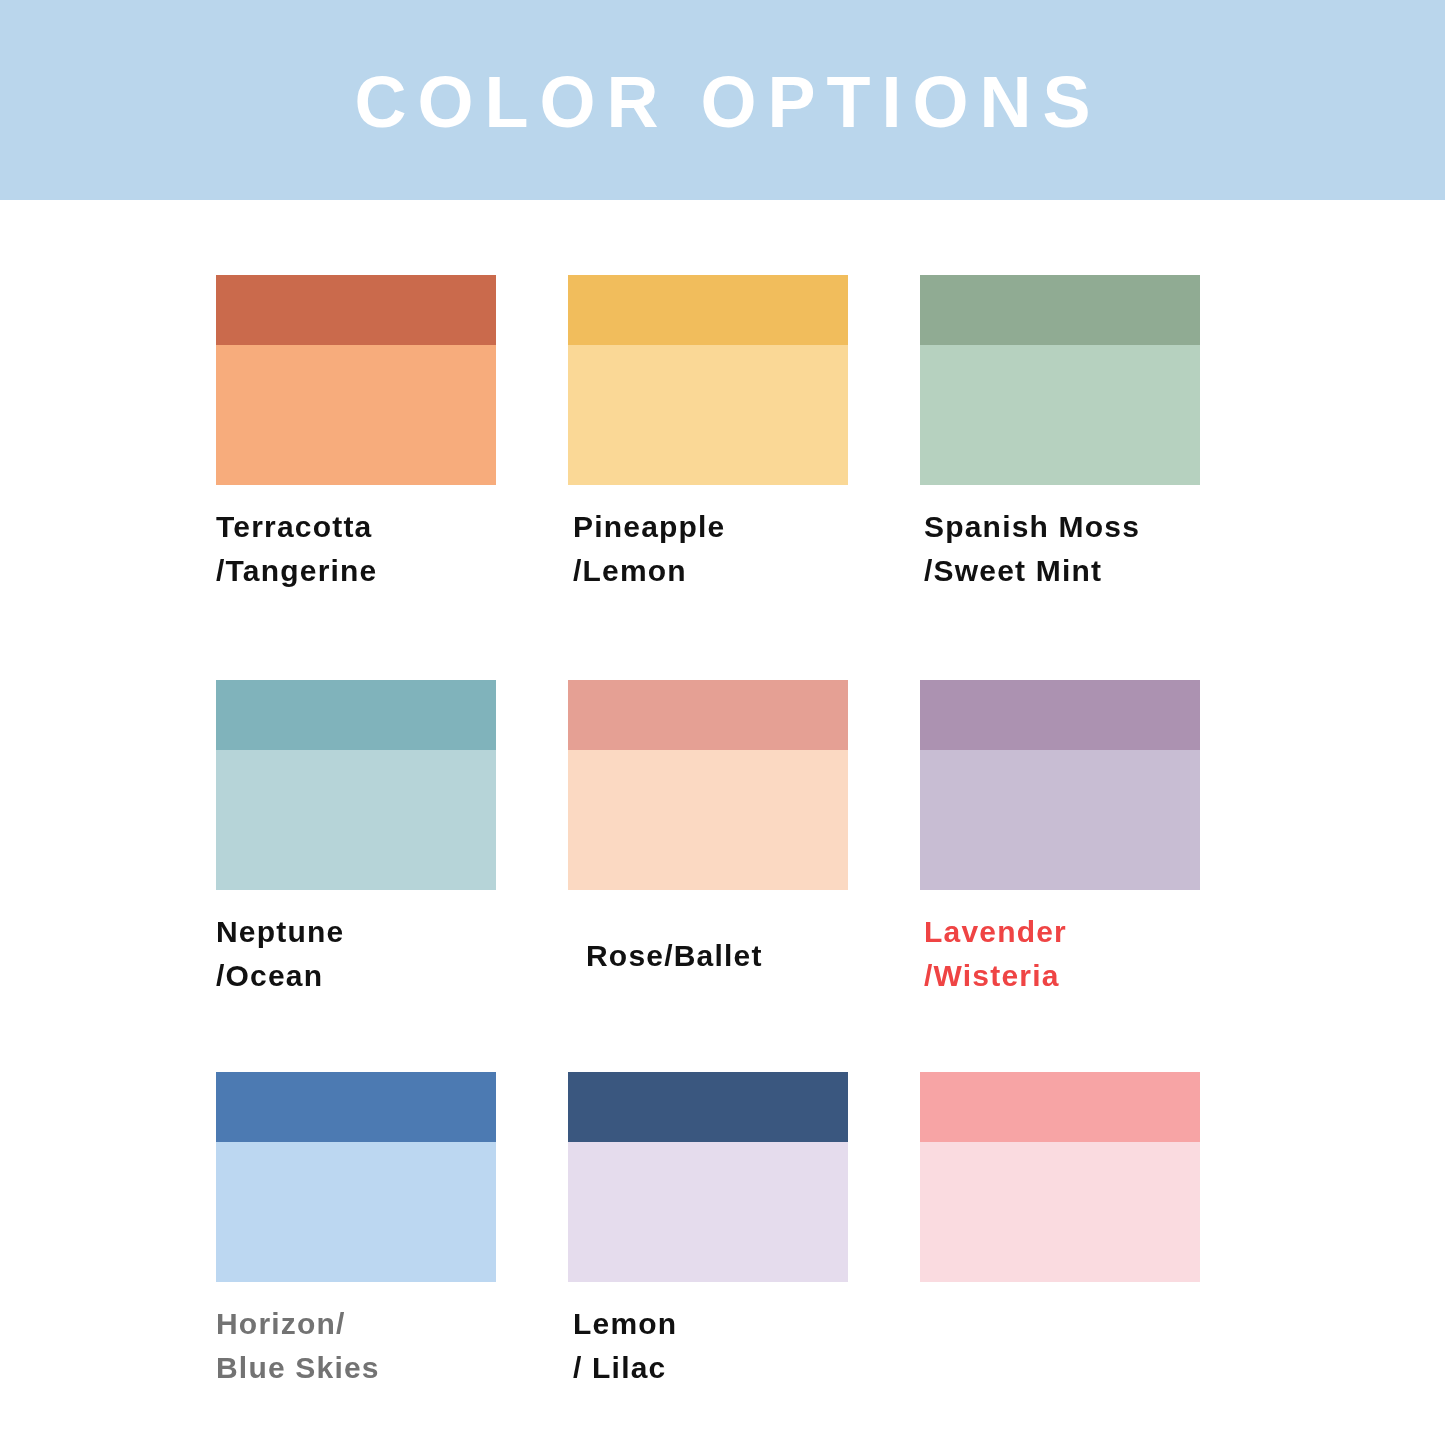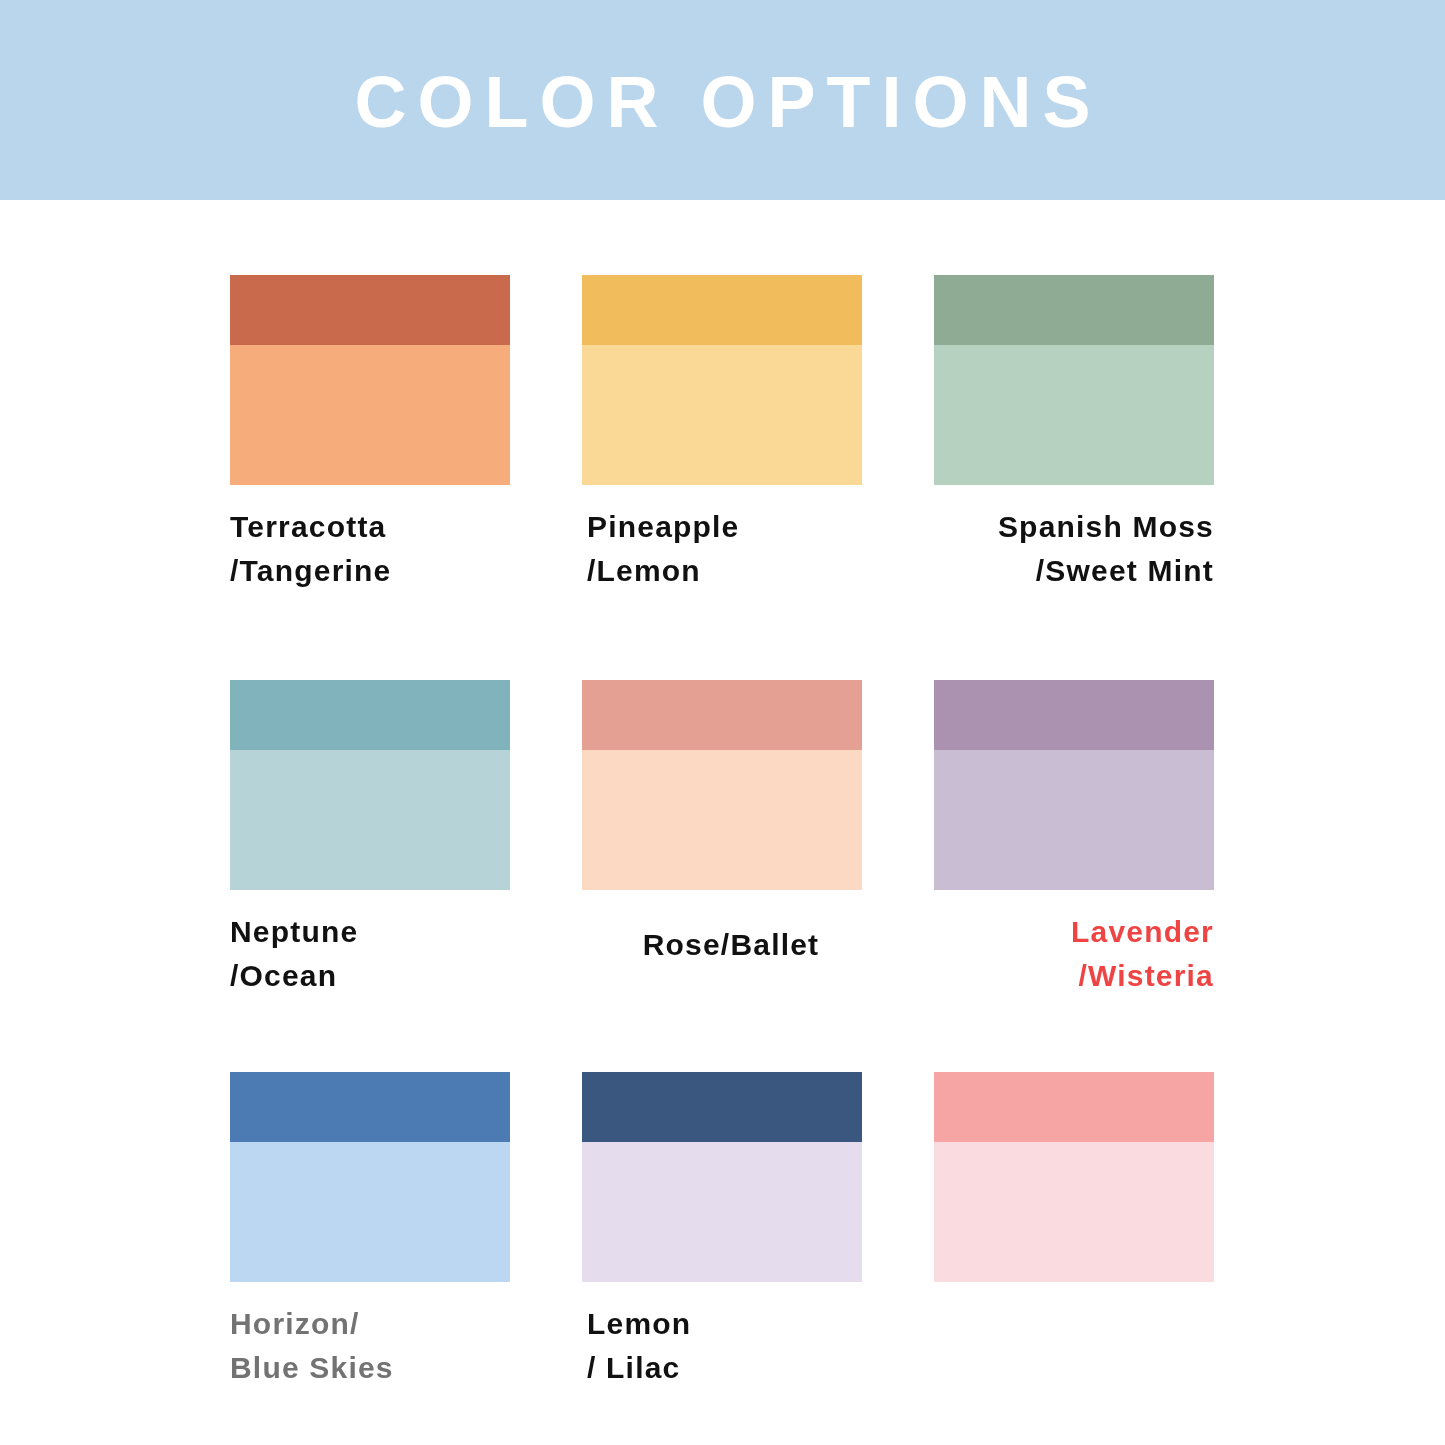--- a/index.html
+++ b/index.html
@@ -43,21 +43,21 @@
     line-height: 1;
     text-indent: 11px;
     white-space: nowrap;
     font-family: "Liberation Sans", sans-serif;
     margin-top: 11px;
   }
 
   
   .grid {
     position: absolute;
-    left: 230px;
+    left: 216px;
     top: 275px;
     width: 985px;
     display: grid;
     grid-template-columns: 280px 280px 280px;
     column-gap: 72px;
     grid-template-rows: 405px 392px auto;
   }
 
   .swatch-cell {
     width: 280px;
@@ -85,26 +85,25 @@
     font-weight: 700;
     letter-spacing: 1.2px;
     line-height: 1.45;
     font-family: "Liberation Sans", sans-serif;
     white-space: pre-line;
   }
 
   
   .label-indent-1 { padding-left: 0px; }
   .label-indent-2 { padding-left: 5px; }
-  .label-indent-3 { padding-left: 4px; text-align: right; }
+  .label-indent-3 { padding-left: 4px; }
 
   .row2-single {
-    margin-top: 33px;
+    margin-top: 44px;
     padding-left: 18px;
-    text-align: center;
   }
 </style>
 </head>
 <body>
 
 <div class="page" style="background: rgb(255, 255, 255);">
 
   <div class="header-band" style="background: rgb(186, 214, 236);">
     <div class="header-title" style="color: rgb(255, 255, 255);">COLOR OPTIONS</div>
   </div>

